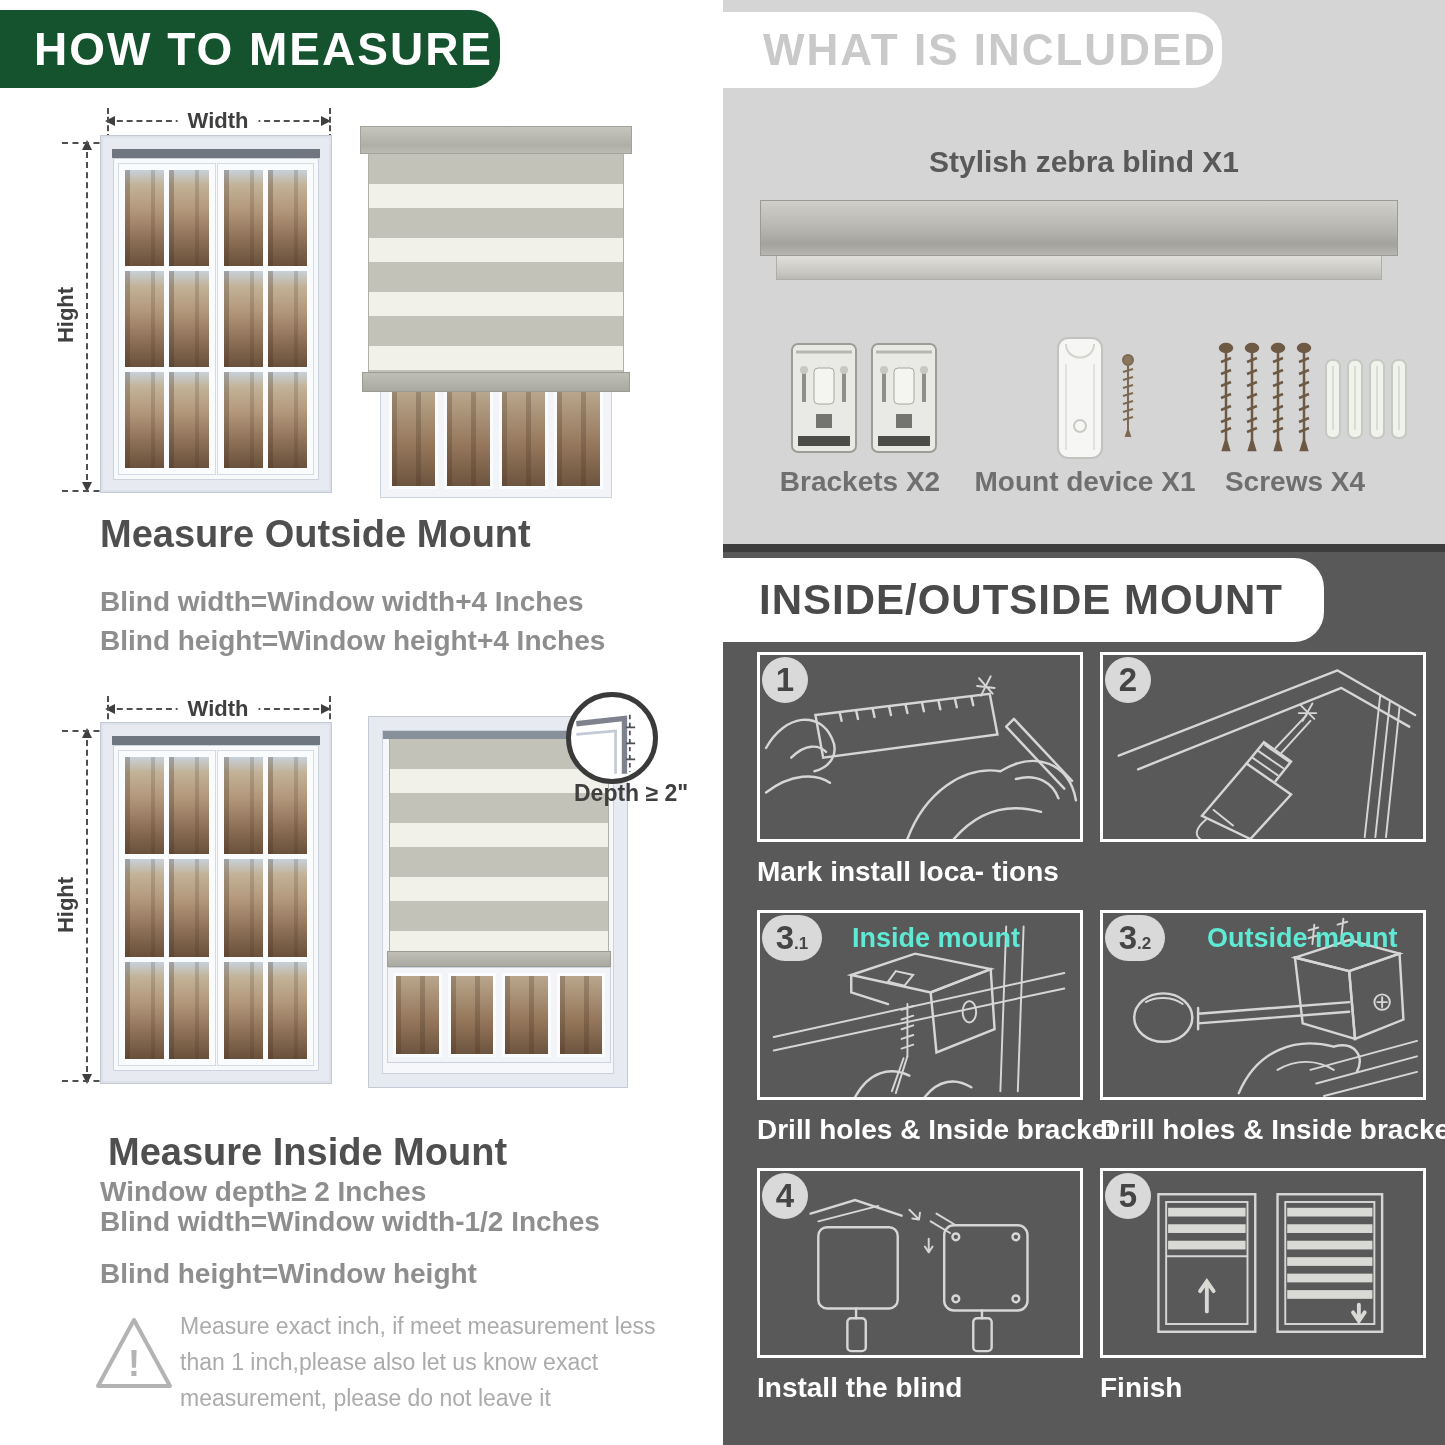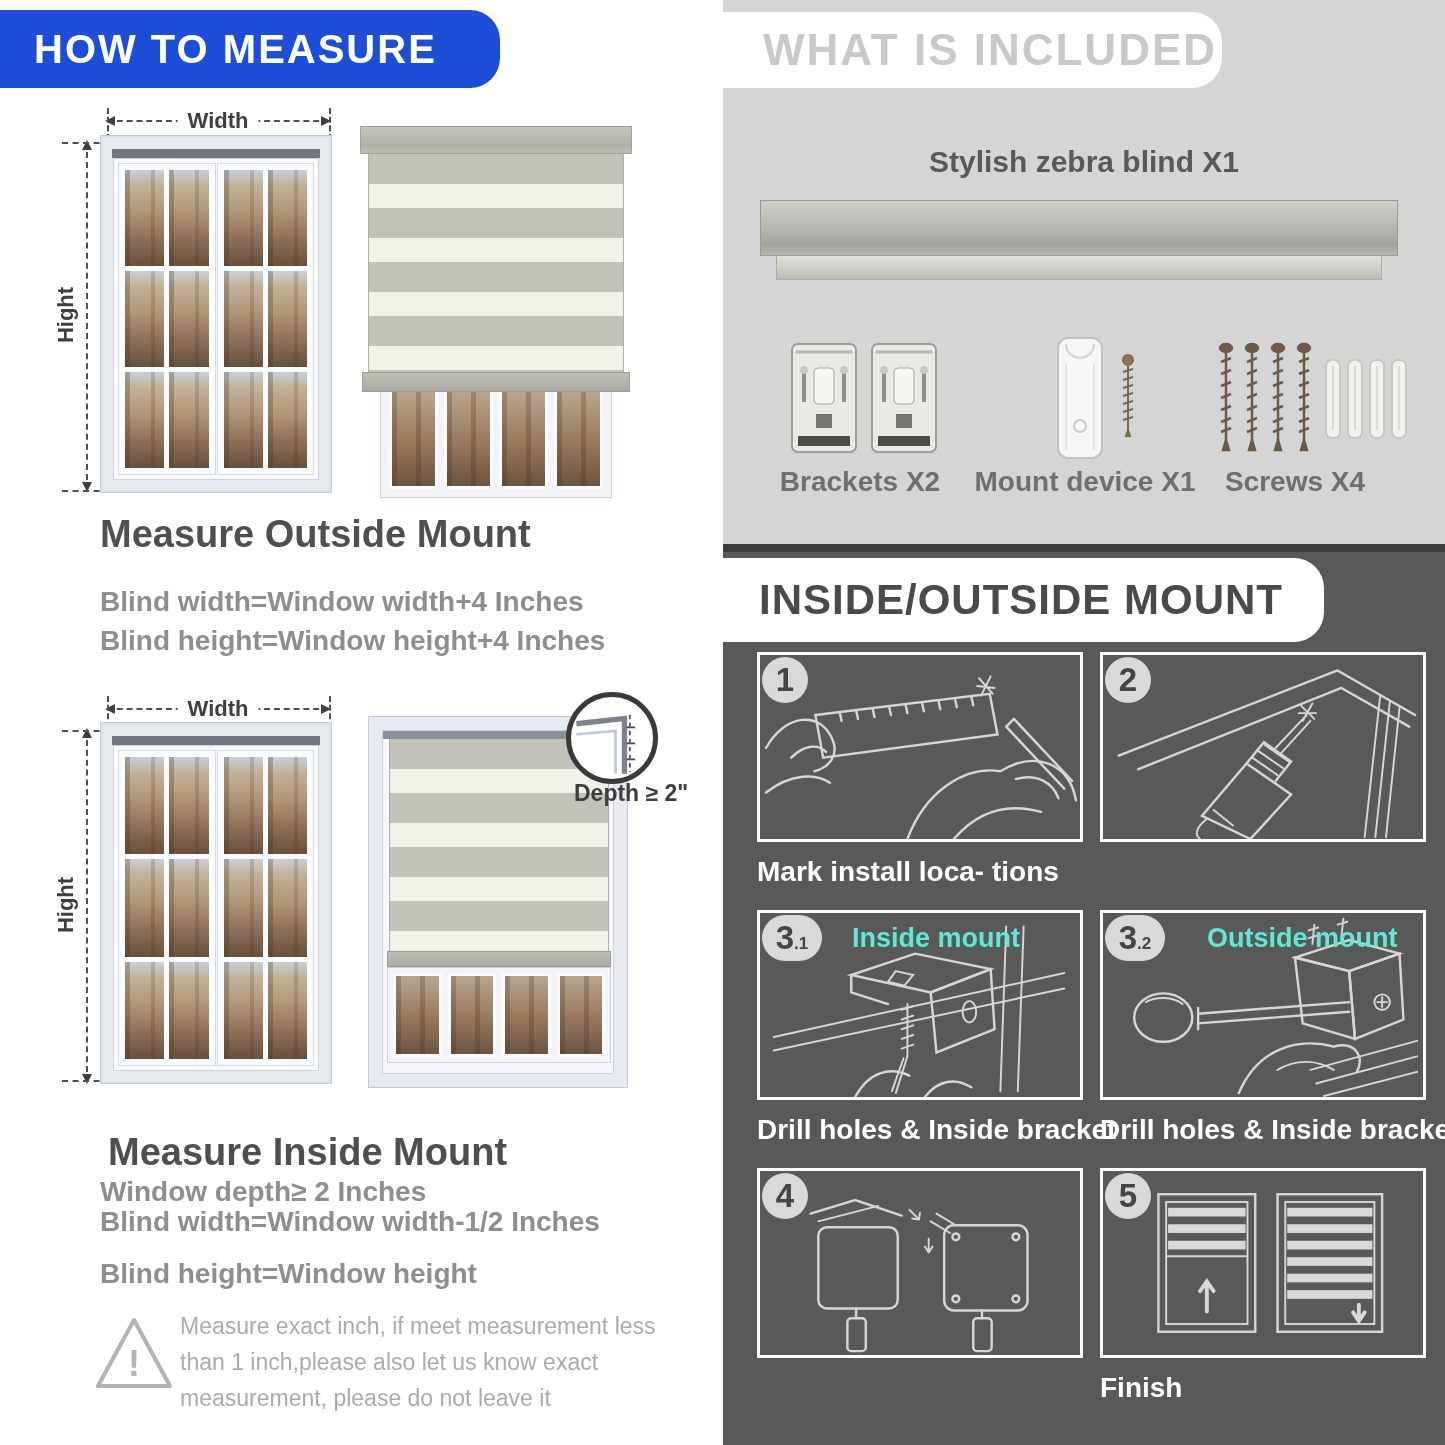--- a/index.html
+++ b/index.html
@@ -2,21 +2,21 @@
 <html><head>
 <meta charset="utf-8">
 <style>
   * { margin:0; padding:0; box-sizing:border-box; }
   html,body { width:1445px; height:1445px; background:#ffffff; font-family:"Liberation Sans", sans-serif; overflow:hidden; }
   #stage { position:relative; width:1445px; height:1445px; background:#ffffff; }
   .abs { position:absolute; }
 
   
   .banner { position:absolute; display:flex; align-items:center; border-radius:0 30px 30px 0; font-weight:700; letter-spacing:2px; }
-  .banner-left  { left:0; top:10px; width:500px; height:78px; background:#1d4ed8; color:#ffffff; font-size:40px; padding-left:34px; }
+  .banner-left  { left:0; top:10px; width:500px; height:78px; background:#14532d; color:#ffffff; font-size:46px; padding-left:34px; }
   .banner-incl  { left:723px; top:12px; width:499px; height:76px; background:#ffffff; color:#c9c9c9; font-size:44px; padding-left:40px; }
   .banner-mount { left:723px; top:558px; width:601px; height:84px; background:#ffffff; color:#4a4a4a; font-size:42px; padding-left:36px; letter-spacing:1px; }
 
   
   .sec-light { position:absolute; left:723px; top:0; width:722px; height:544px; background:#d5d5d5; }
   .sec-divider { position:absolute; left:723px; top:544px; width:722px; height:8px; background:#3d3d3d; }
   .sec-dark { position:absolute; left:723px; top:552px; width:722px; height:893px; background:#595959; }
 
   .stylish-label { position:absolute; left:723px; top:145px; width:722px; text-align:center; font-weight:700; font-size:30px; color:#595959; }
 
@@ -415,20 +415,21 @@
         <rect x="188" y="56" width="86" height="88" rx="10"></rect>
         <circle cx="200" cy="68" r="3.5"></circle>
           <circle cx="262" cy="68" r="3.5"></circle>
         <circle cx="200" cy="132" r="3.5"></circle>
           <circle cx="262" cy="132" r="3.5"></circle>
         <path d="M227,144 L227,152"></path>
         <rect x="218" y="152" width="19" height="34" rx="4"></rect>
         <path d="M172,70 l0,14 M172,84 l-4,-6 M172,84 l4,-6" stroke-width="2"></path>
       </svg>
     </div>
+    <div class="caption">Install the blind</div>
   </div>
 
   <div class="step" style="left:1100px;top:1168px;">
     <div class="panel">
       <div class="badge">
           <span>5</span>
           <span class="sub"></span>
         </div>
       <svg class="lineart" viewBox="0 0 326 190" fill="none" stroke="#d6d6d6" stroke-width="2.5">
         <rect x="55" y="24" width="100" height="142"></rect>

